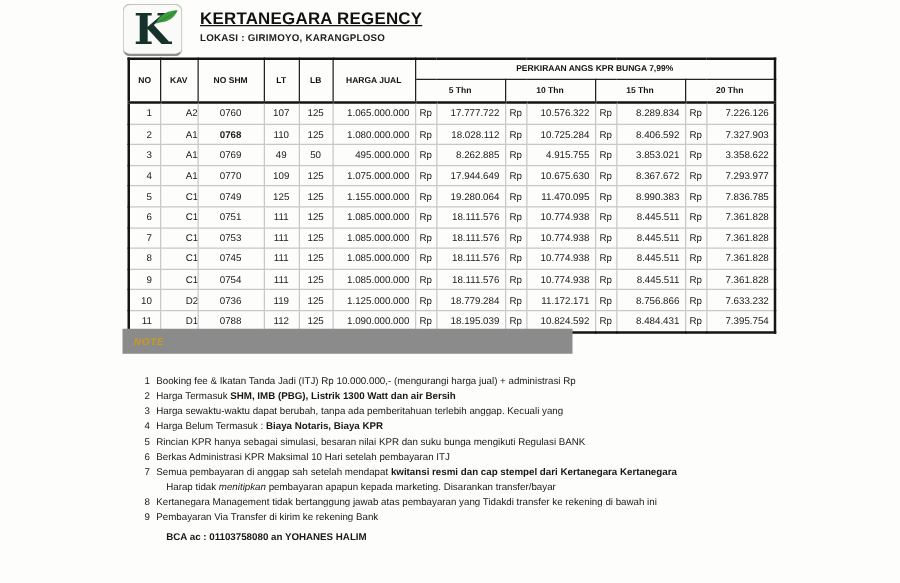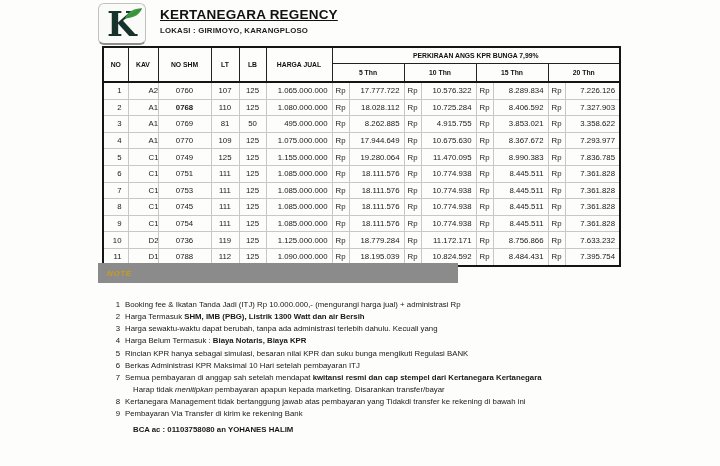--- a/index.html
+++ b/index.html
@@ -165,21 +165,21 @@
           <td class="c-amt">10.725.284</td>
           <td class="c-rp">Rp</td>
           <td class="c-amt">8.406.592</td>
           <td class="c-rp">Rp</td>
           <td class="c-amt">7.327.903</td>
         </tr>
         <tr>
           <td class="c-no">3</td>
           <td class="c-kav">A11</td>
           <td class="c-shm">0769</td>
-          <td class="c-lt">81</td>
+          <td class="c-lt">49</td>
           <td class="c-lb">50</td>
           <td class="c-harga">495.000.000</td>
           <td class="c-rp">Rp</td>
           <td class="c-amt">8.262.885</td>
           <td class="c-rp">Rp</td>
           <td class="c-amt">4.915.755</td>
           <td class="c-rp">Rp</td>
           <td class="c-amt">3.853.021</td>
           <td class="c-rp">Rp</td>
           <td class="c-amt">3.358.622</td>
@@ -323,21 +323,21 @@
       <div class="note-row">
         <span class="note-num">1</span>
         <span class="note-text"><span class="">Booking fee &amp; Ikatan Tanda Jadi (ITJ) Rp 10.000.000,- (mengurangi harga jual) + administrasi Rp</span></span>
       </div>
       <div class="note-row">
         <span class="note-num">2</span>
         <span class="note-text"><span class="">Harga Termasuk </span><span class="seg-b ">SHM, IMB (PBG), Listrik 1300 Watt dan air Bersih</span></span>
       </div>
       <div class="note-row">
         <span class="note-num">3</span>
-        <span class="note-text"><span class="">Harga sewaktu-waktu dapat berubah, tanpa ada administrasi terlebih dahulu. Kecuali yang</span></span>
+        <span class="note-text"><span class="">Harga sewaktu-waktu dapat berubah, tanpa ada pemberitahuan terlebih anggap. Kecuali yang</span></span>
       </div>
       <div class="note-row">
         <span class="note-num">4</span>
         <span class="note-text"><span class="">Harga Belum Termasuk : </span><span class="seg-b ">Biaya Notaris, Biaya KPR</span></span>
       </div>
       <div class="note-row">
         <span class="note-num">5</span>
         <span class="note-text"><span class="">Rincian KPR hanya sebagai simulasi, besaran nilai KPR dan suku bunga mengikuti Regulasi BANK</span></span>
       </div>
       <div class="note-row">

